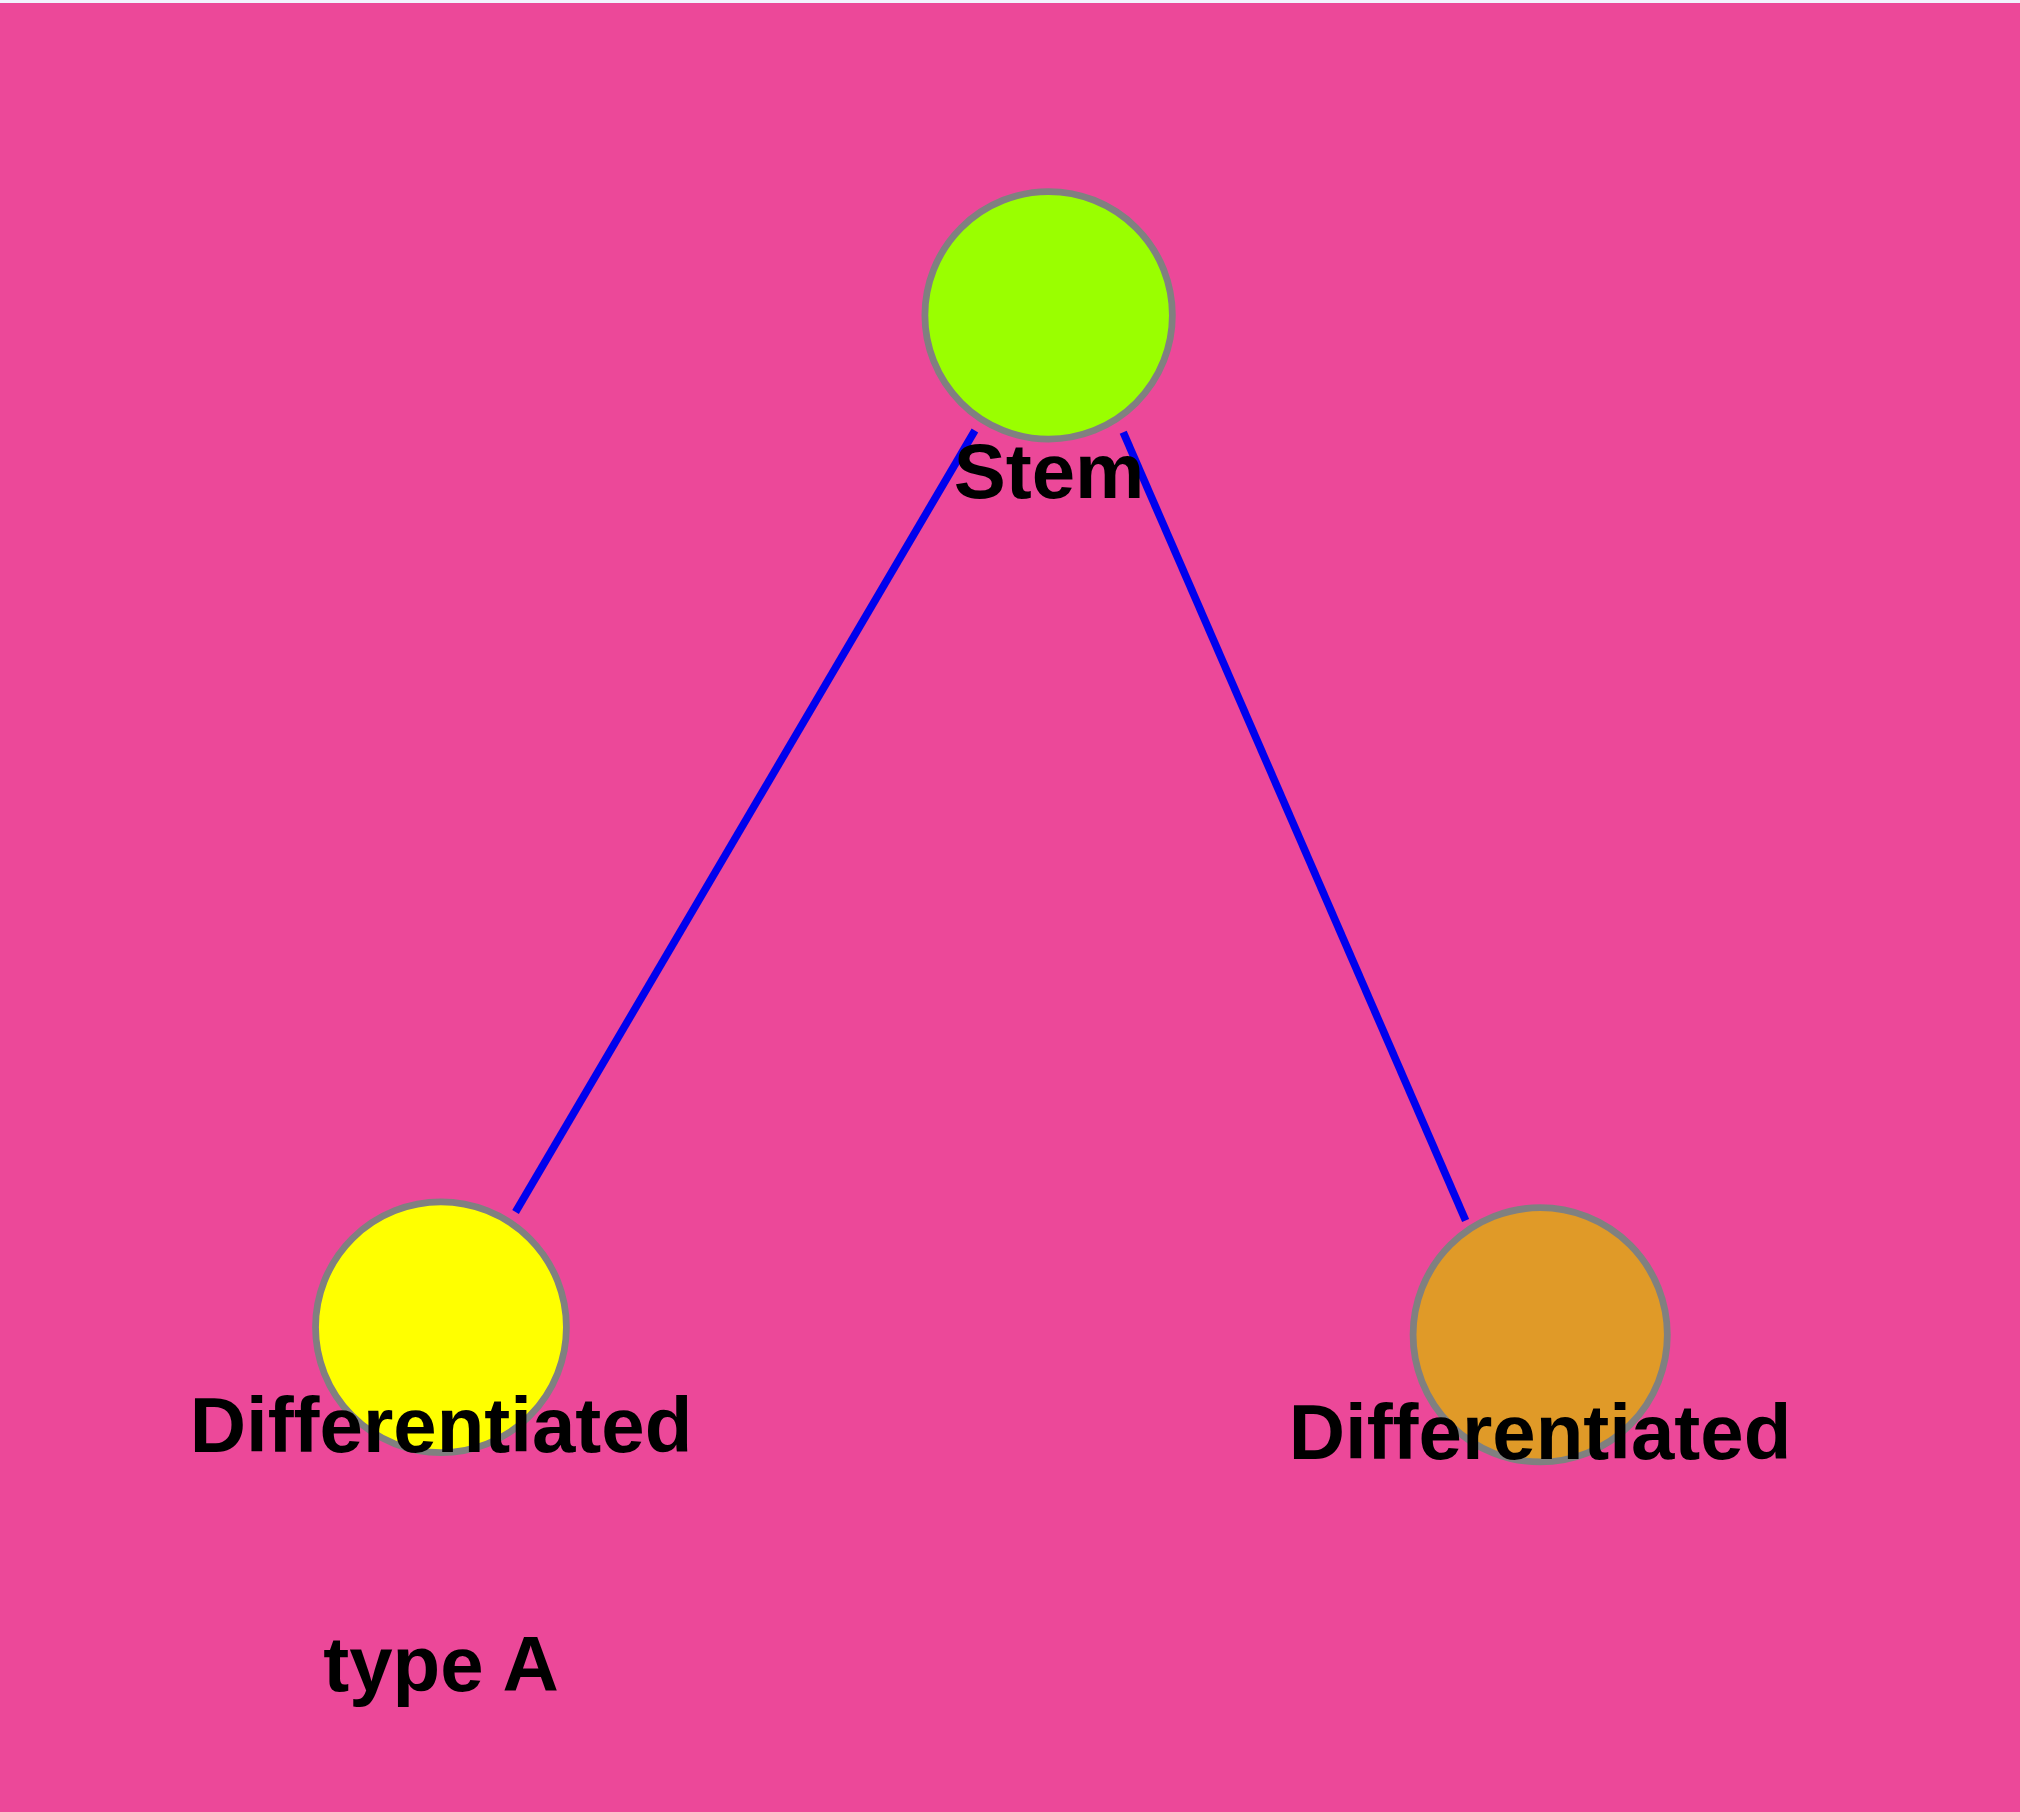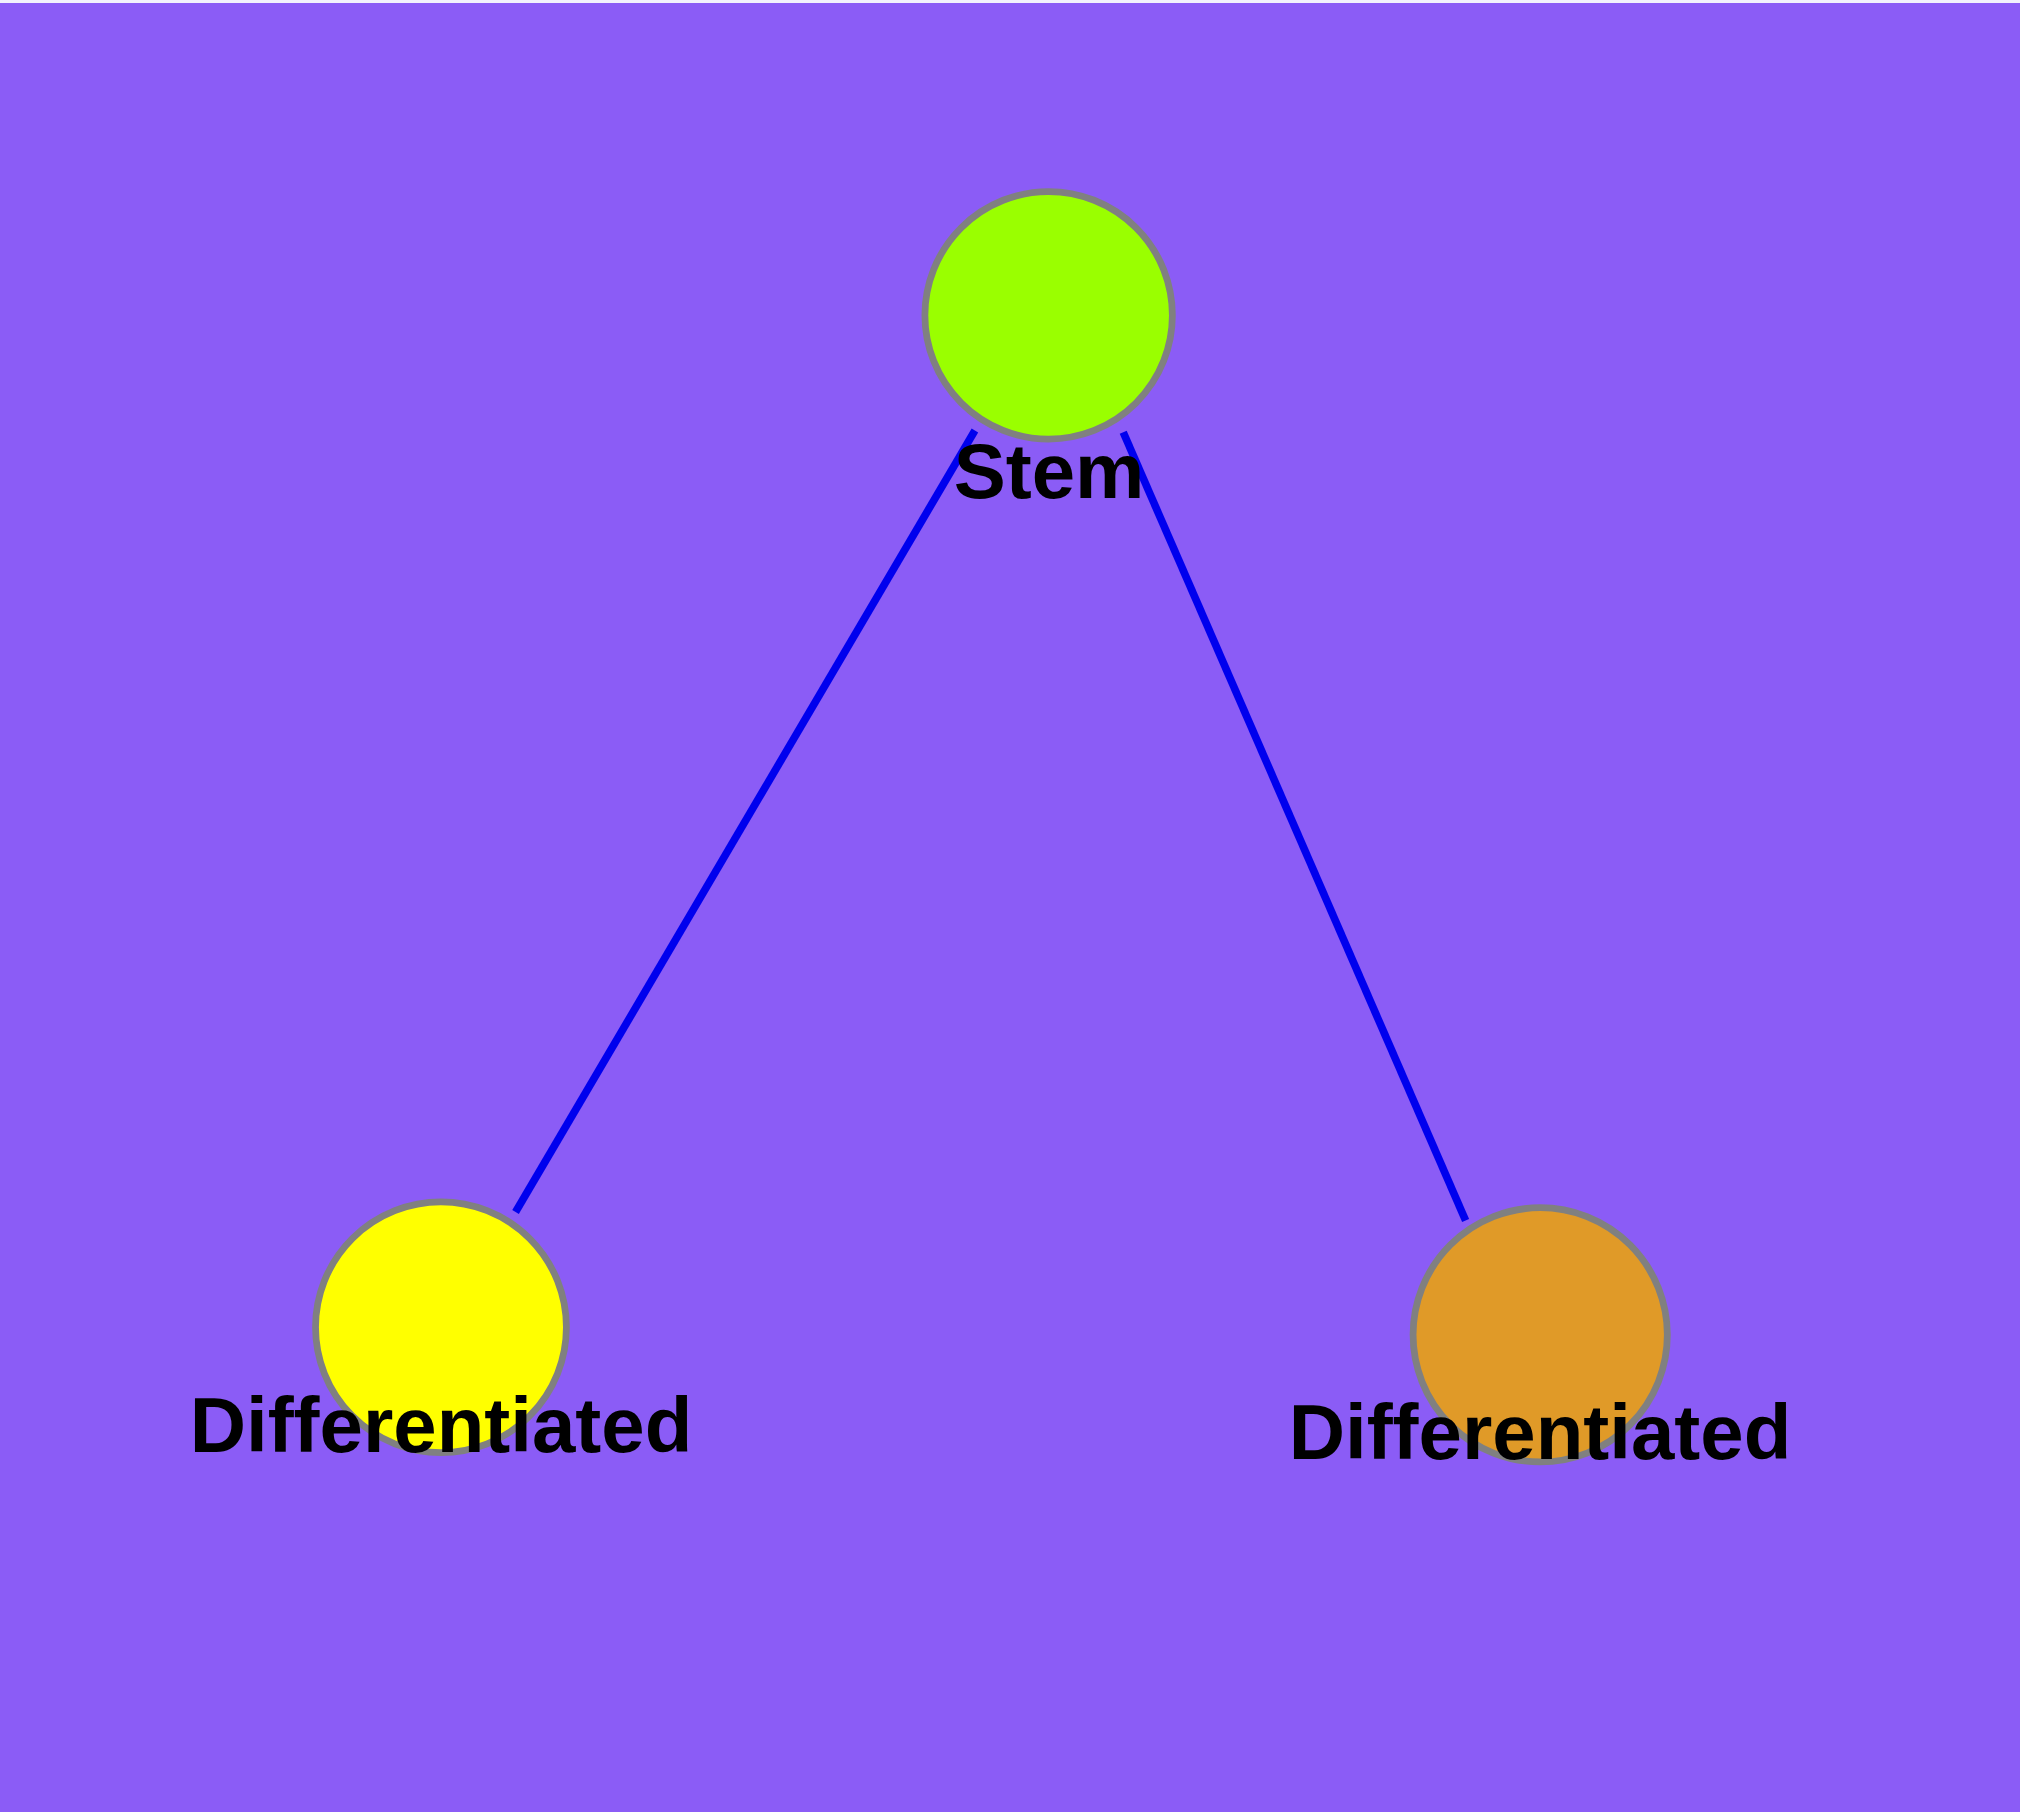--- a/index.html
+++ b/index.html
@@ -11,21 +11,21 @@
   body {
     width: 2021px;
     height: 1812px;
     overflow: hidden;
     font-family: "Liberation Sans", sans-serif;
   }
   #canvas {
     position: relative;
     width: 2021px;
     height: 1812px;
-    background: #8b5cf6;
+    background: #ec4899;
     overflow: hidden;
   }
   #top-strip {
     position: absolute;
     left: 0;
     top: 0;
     width: 2021px;
     height: 3.4px;
     background: #f2f2fd;
   }
@@ -86,20 +86,21 @@
       <circle cx="1817" cy="1575" r="150" fill="#e09a28" stroke="#808080" stroke-width="8"></circle>
     </g>
   </svg>
 
   <div class="node-label" id="label-stem">
     <div>Stem</div>
   </div>
 
   <div class="node-label" id="label-diff-a">
     <div>Differentiated</div>
+    <div>type A</div>
   </div>
 
   <div class="node-label" id="label-diff-b">
     <div>Differentiated</div>
   </div>
 
 </div>
 
 
 </body></html>

